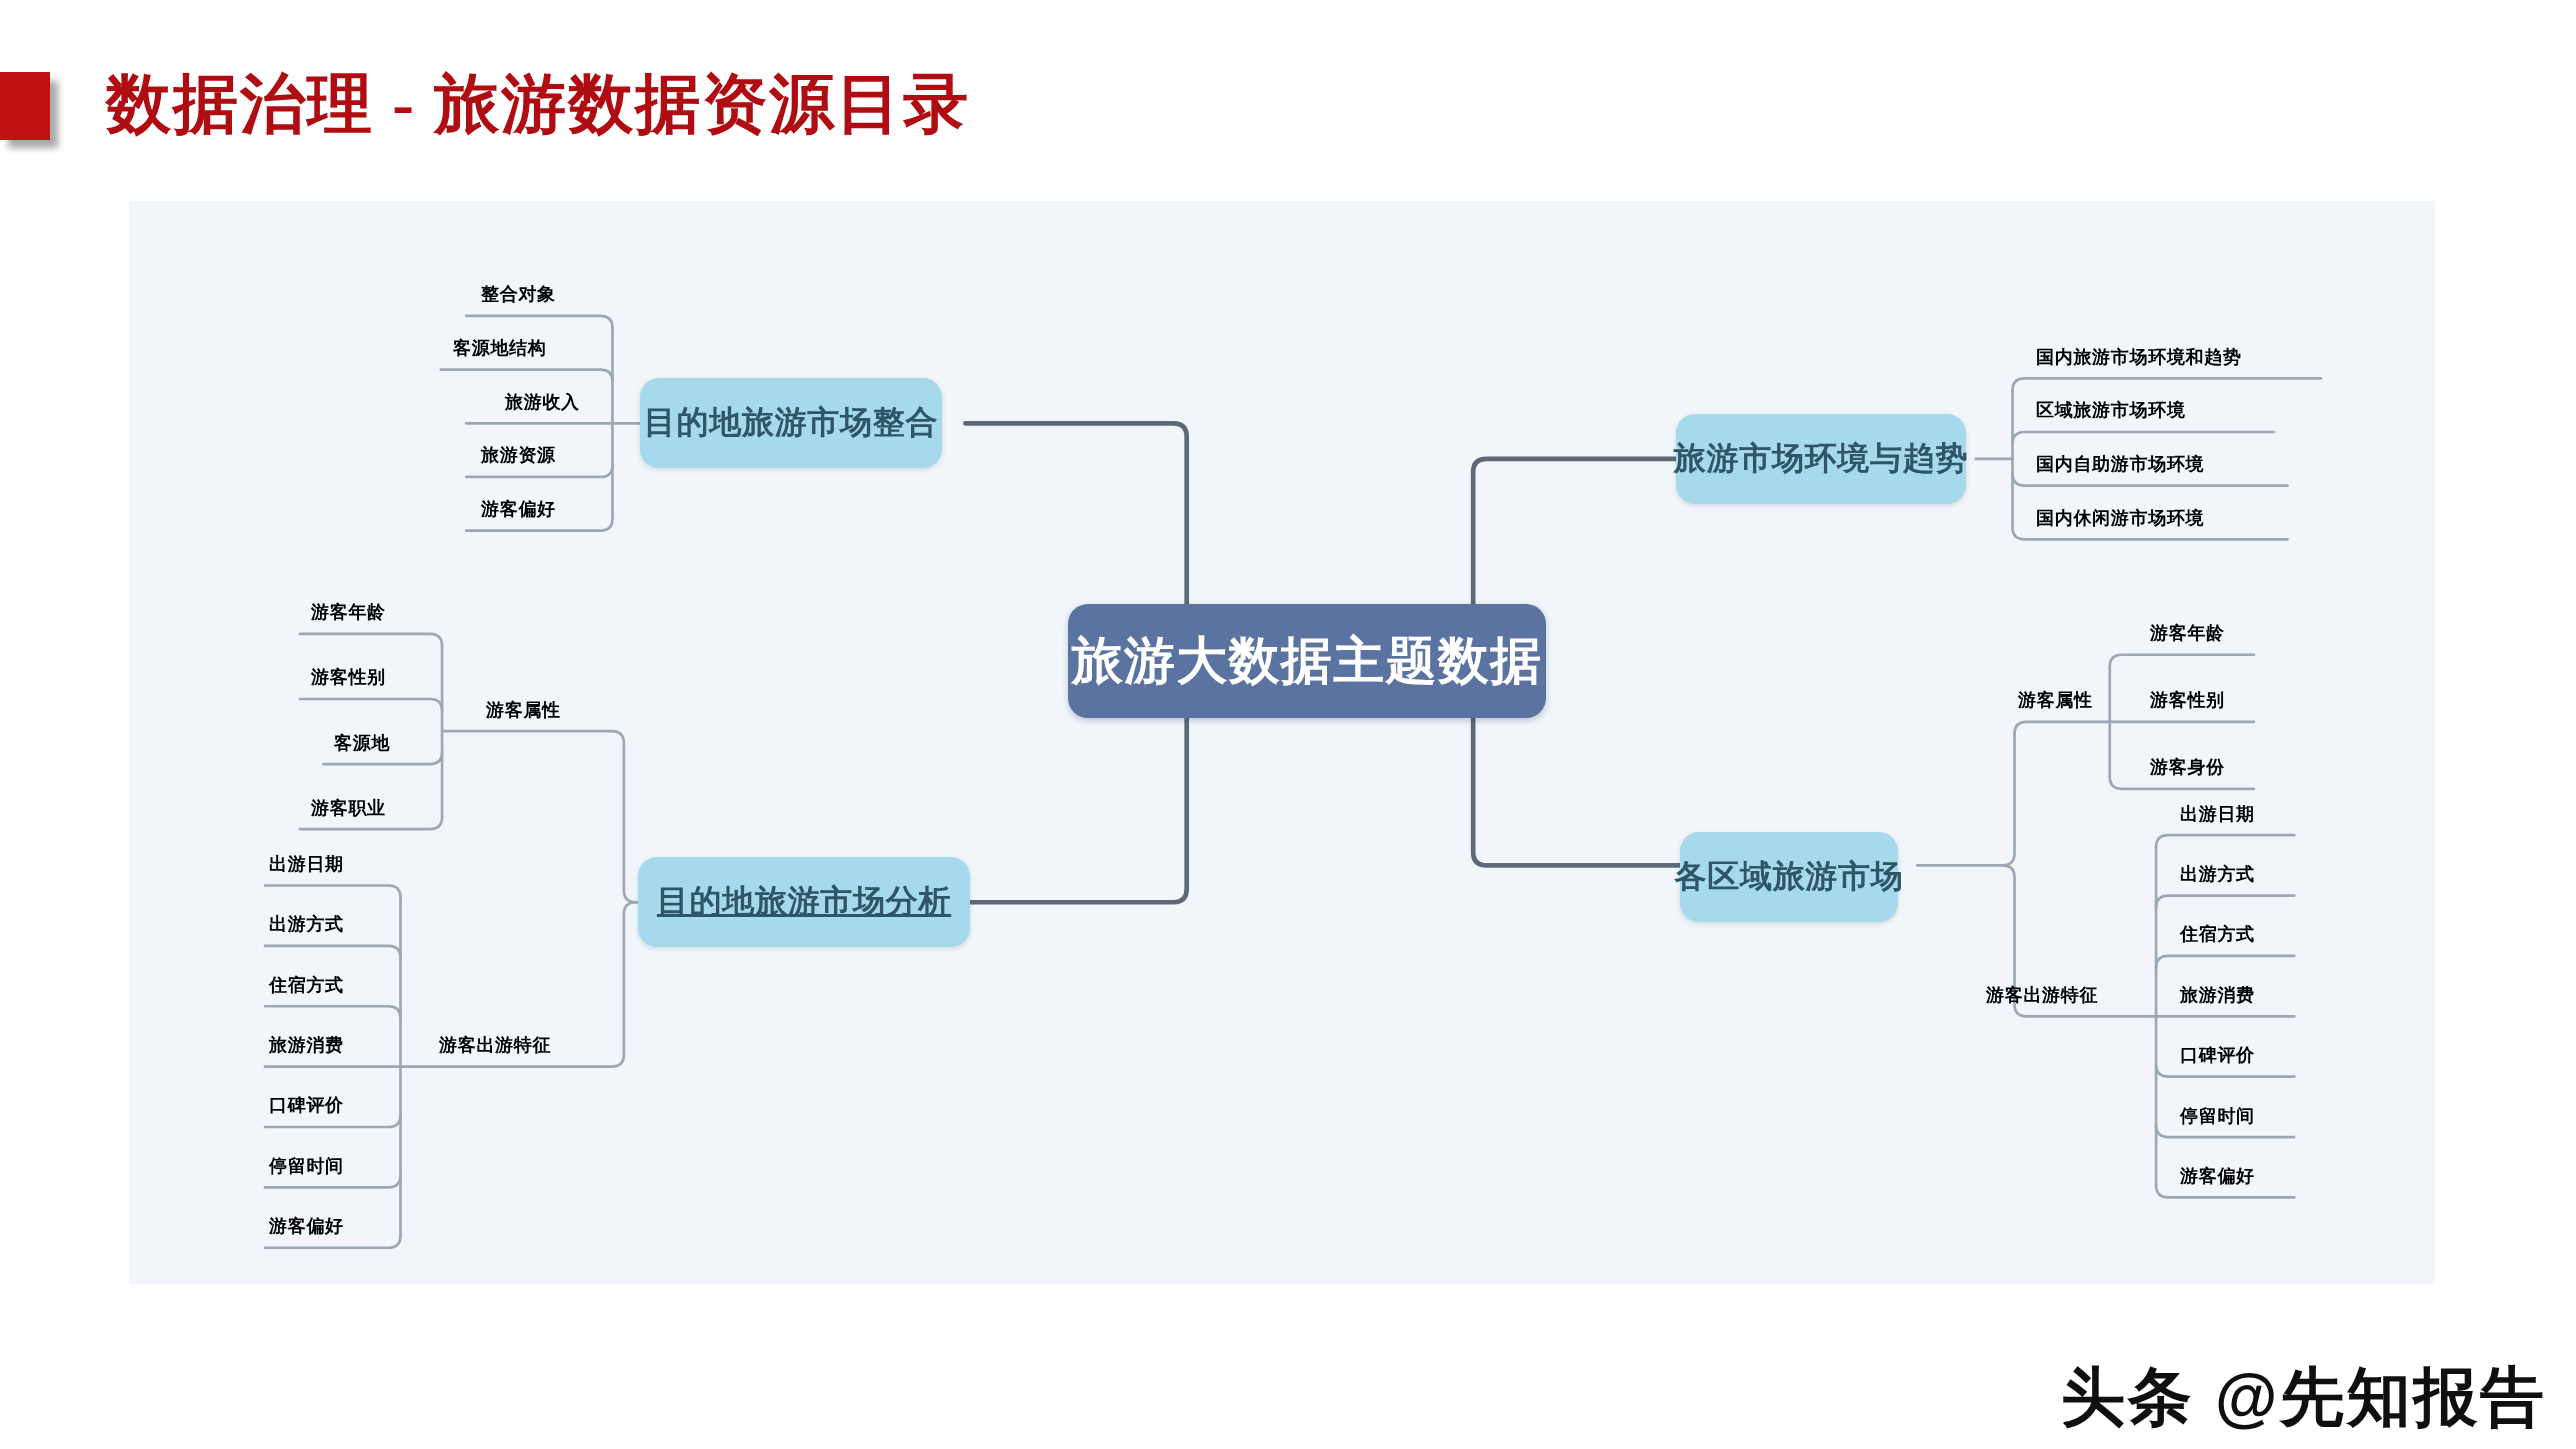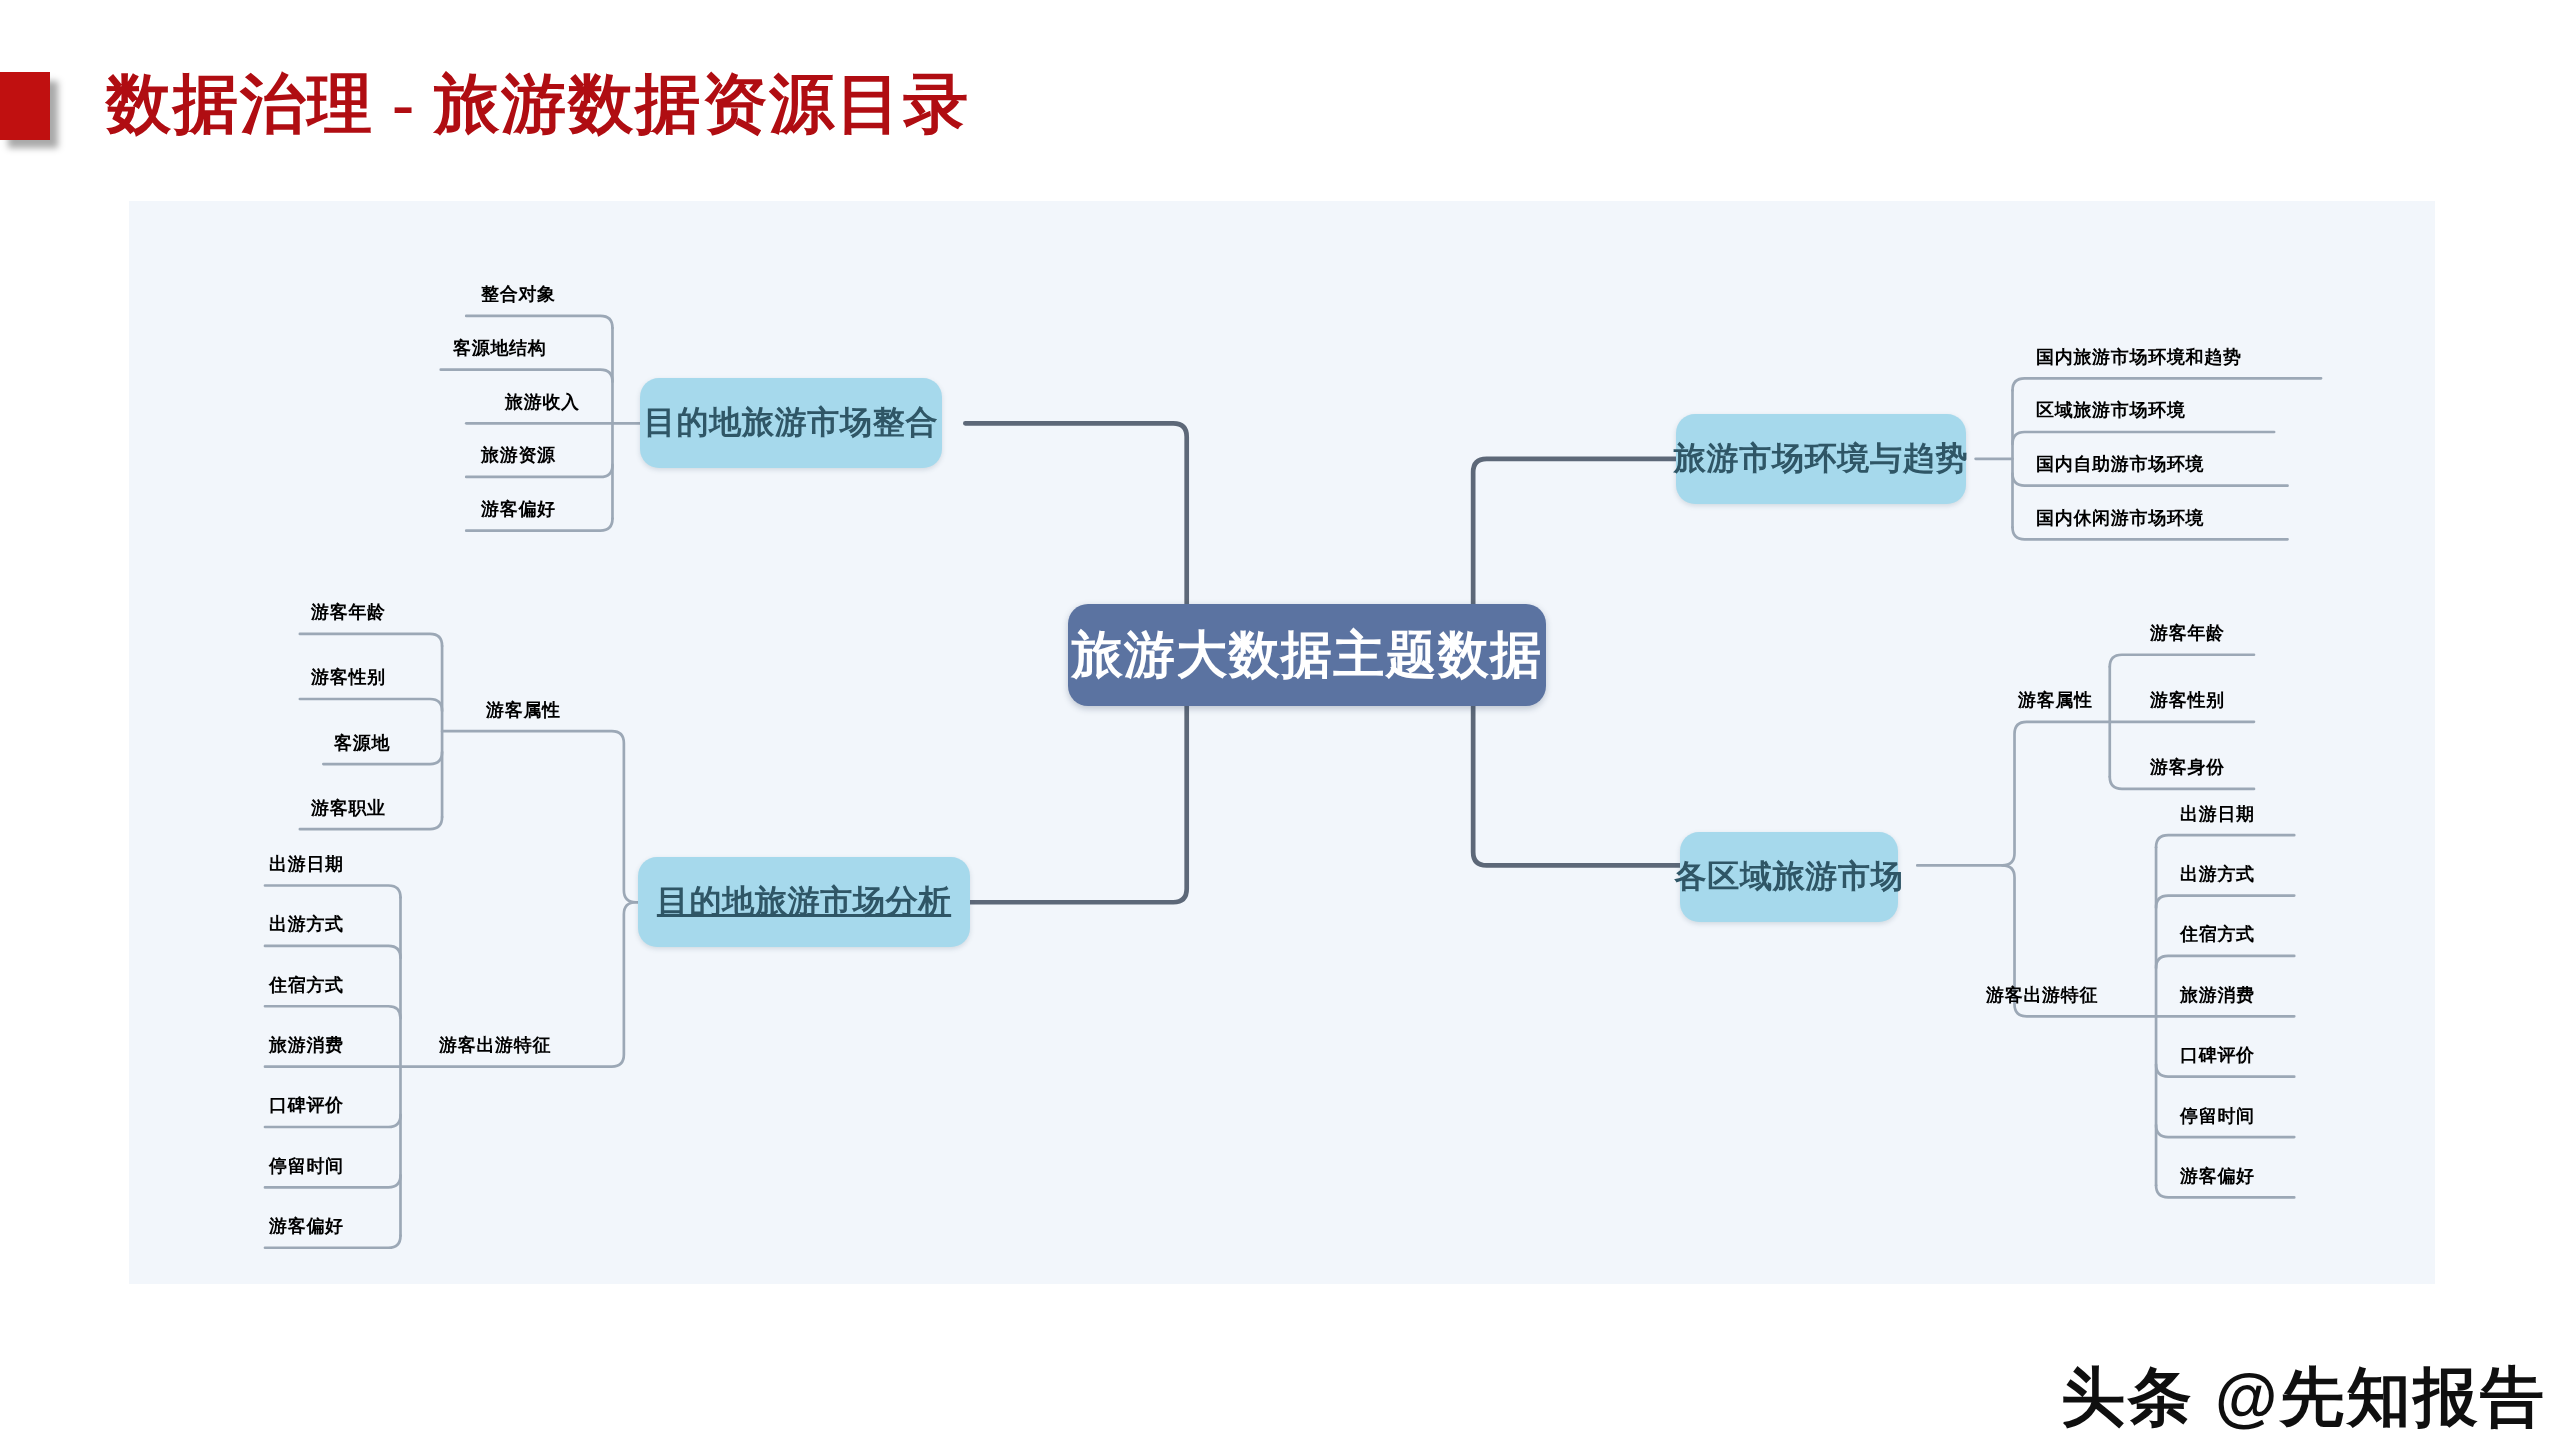--- a/index.html
+++ b/index.html
@@ -47,21 +47,21 @@
     width: 2576px; height: 1449px;
     pointer-events: none;
   }
   .wire  { stroke: #9ca8b6; stroke-width: 4;  fill: none; stroke-linecap: round; }
   .trunk { stroke: #5d6878; stroke-width: 7;  fill: none; stroke-linecap: round; }
 
   
   .root-node {
     position: absolute;
     left: 1068px; top: 604px;
-    width: 478px; height: 102px;
+    width: 478px; height: 114px;
     background: #5b73a1;
     border-radius: 20px;
     display: flex; align-items: center; justify-content: center;
     color: #ffffff;
     font-size: 51px;
     font-weight: 700;
     letter-spacing: 1.3px;
     box-shadow: 0 2.7px 6.7px rgba(40,60,90,.25);
     white-space: nowrap;
   }

